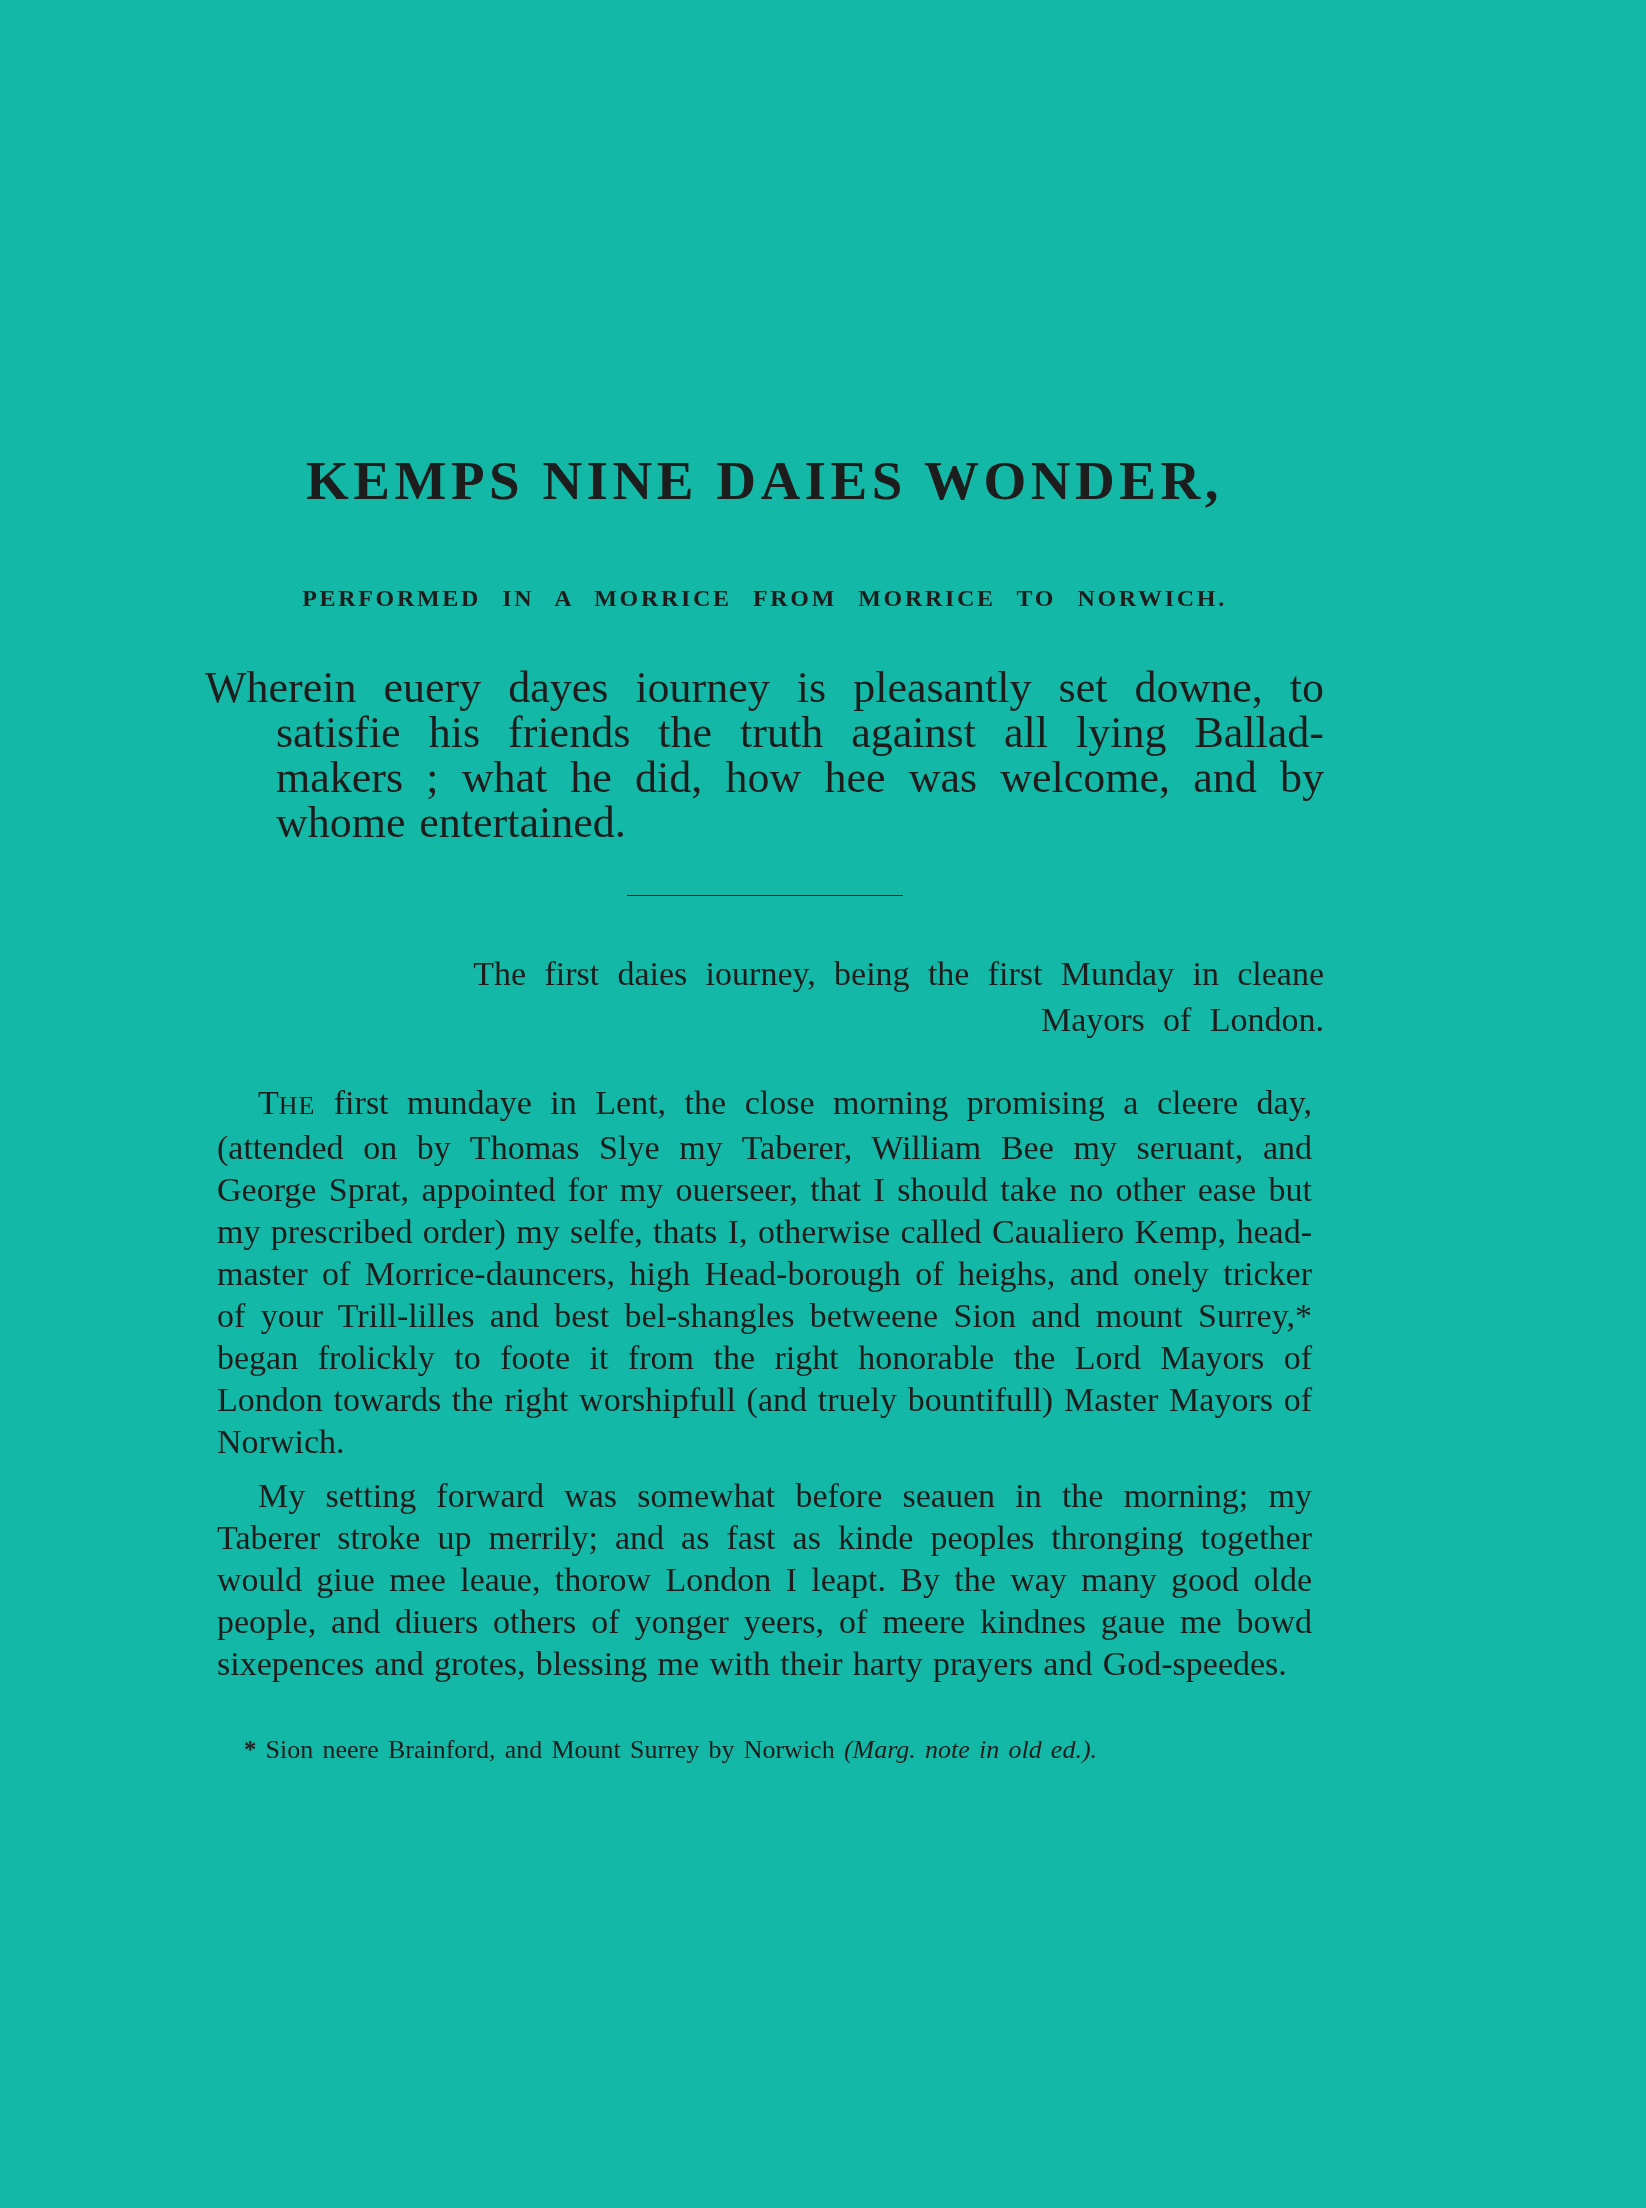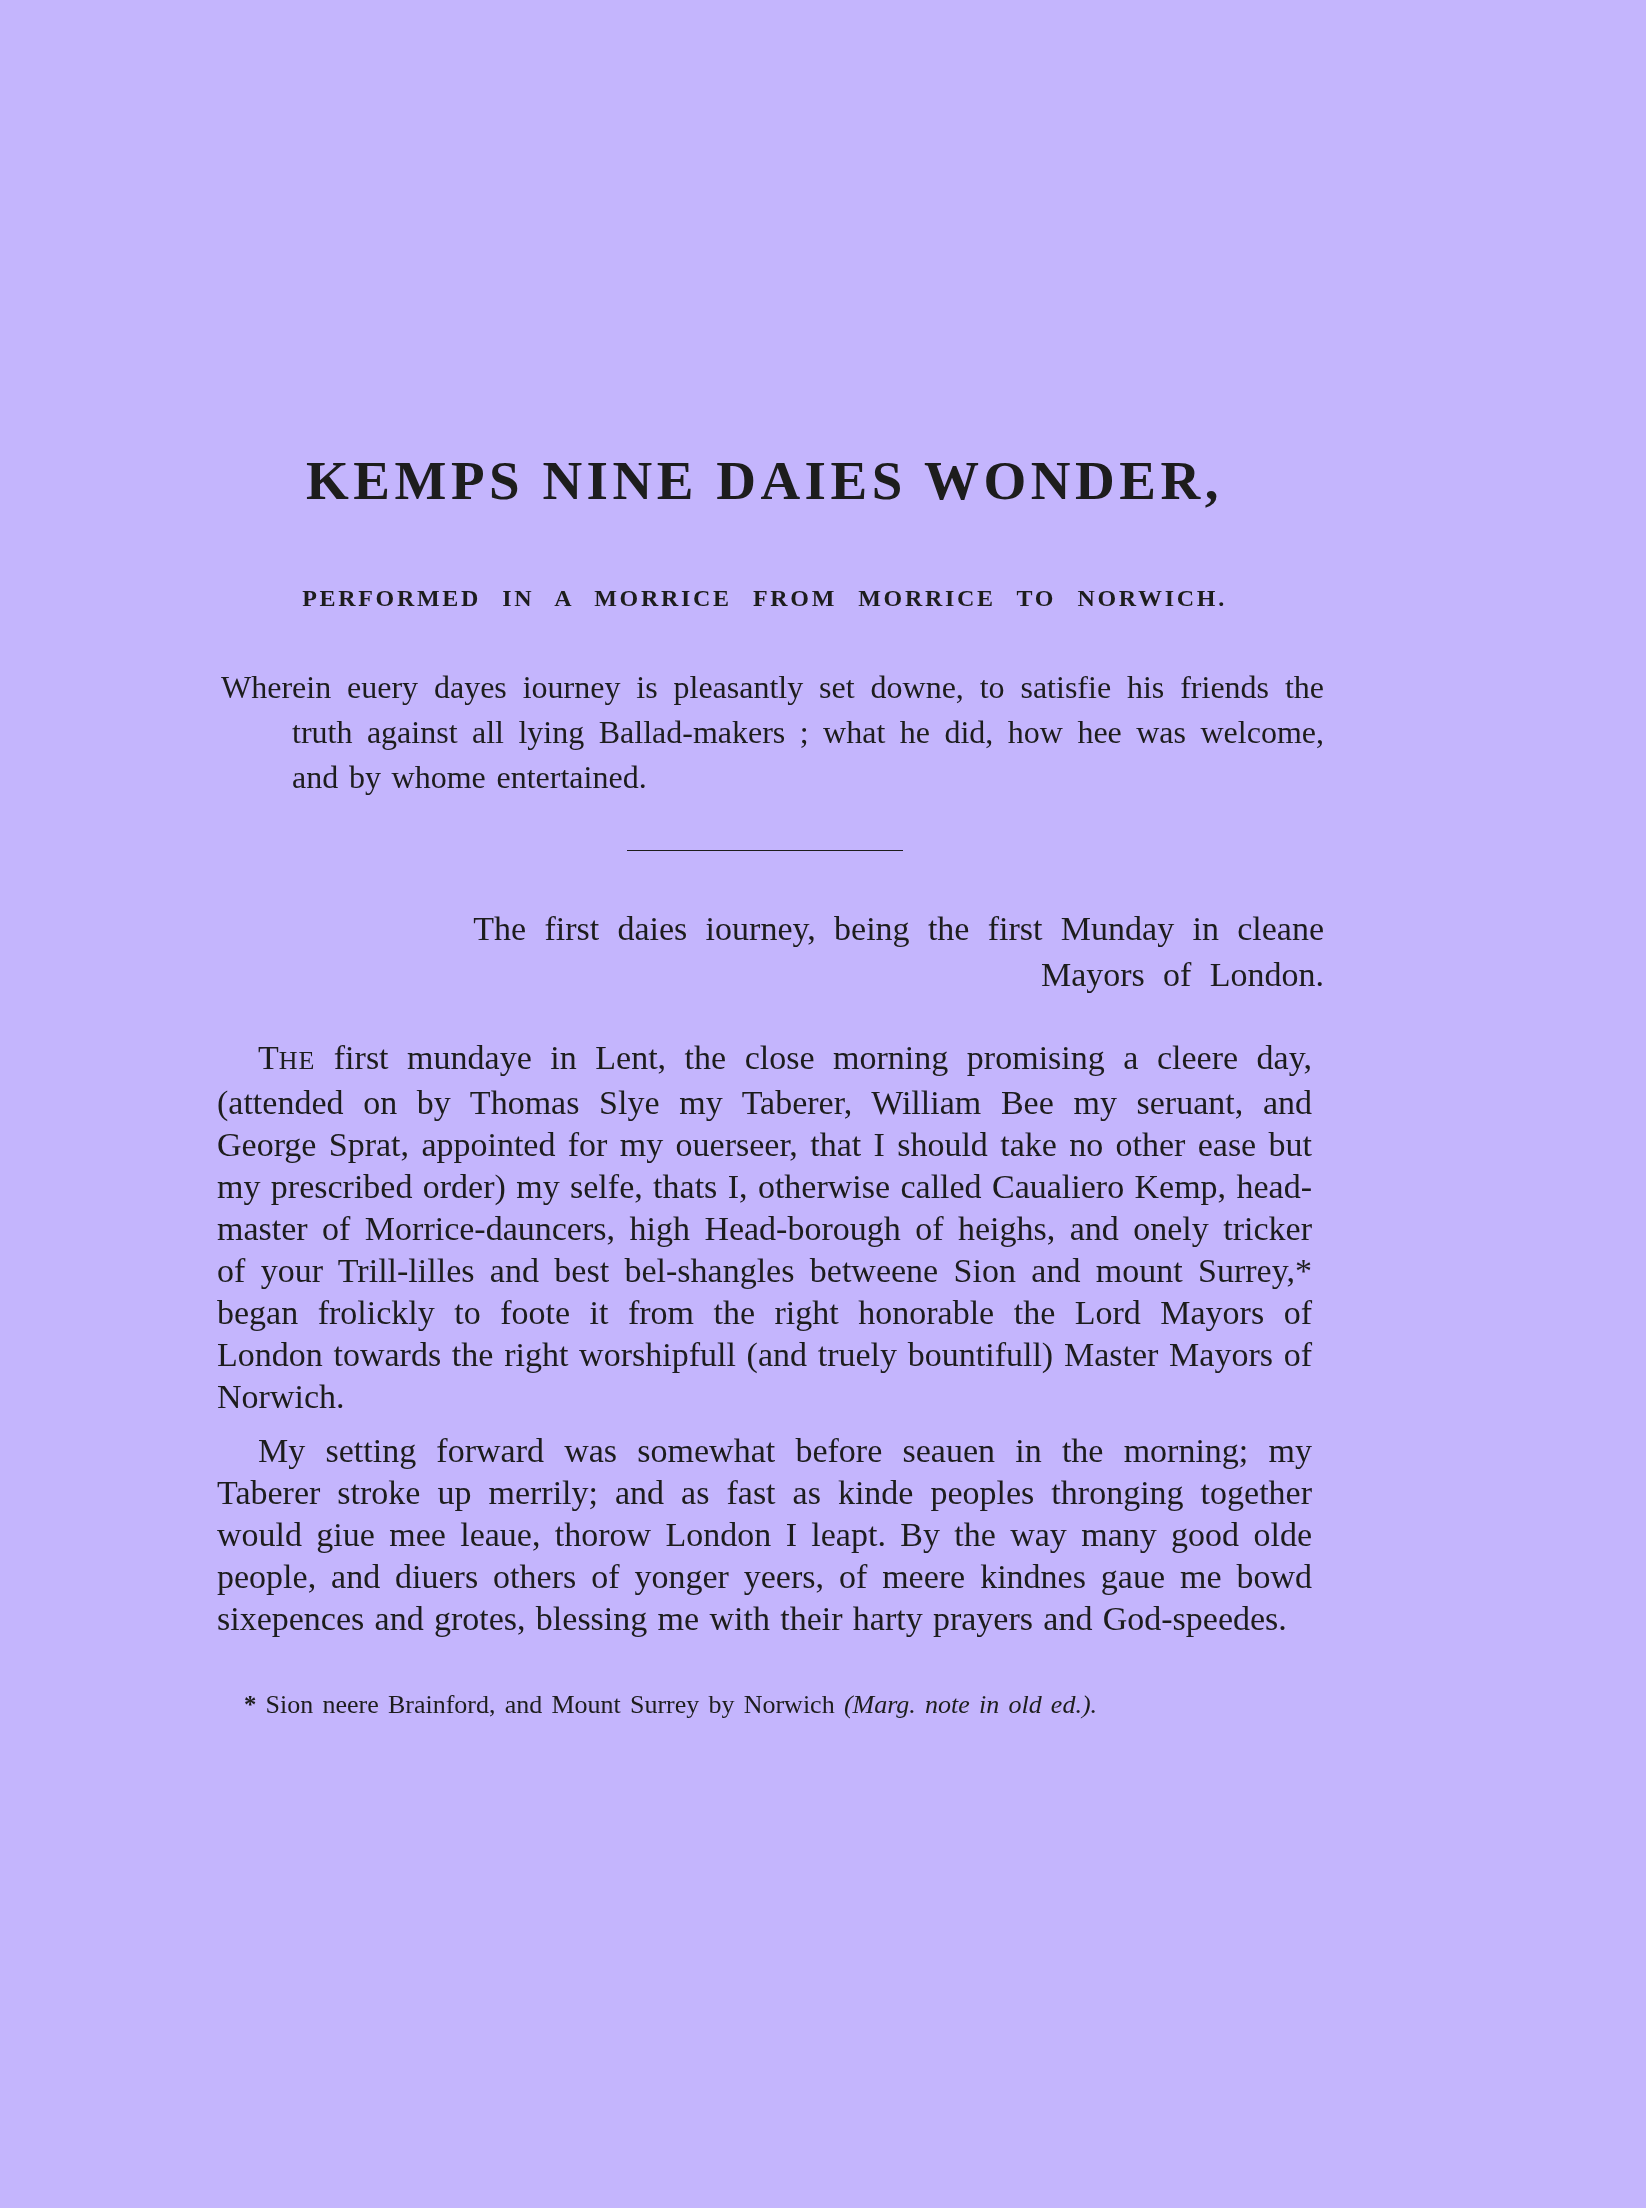--- a/index.html
+++ b/index.html
@@ -9,21 +9,21 @@
     height: 2208px;
     background: #fdfdfd;
     position: relative;
     overflow: hidden;
     font-family: "Liberation Serif", "DejaVu Serif", serif;
     color: #1d1d1d;
   }
   .page {
     position: absolute;
     inset: 0;
-    background: #c4b5fd;
+    background: #14b8a6;
   }
   .content {
     position: absolute;
     left: 205px;
     top: 0;
     width: 1119px;
   }
   .title {
     margin: 450px 0 0 0;
     font-size: 55px;
@@ -37,22 +37,22 @@
     margin: 71px 0 0 0;
     font-size: 24px;
     line-height: 30px;
     font-weight: 700;
     letter-spacing: 2.7px;
     word-spacing: 12.5px;
     text-align: center;
     white-space: nowrap;
   }
   .intro {
-    margin: 52px 0 0 16px;
-    font-size: 32px;
+    margin: 52px 0 0 0;
+    font-size: 44px;
     line-height: 45px;
     text-align: justify;
     padding-left: 71px;
     text-indent: -71px;
     word-spacing: 2.7px;
   }
   .rule {
     width: 276px;
     height: 0;
     border-top: 1.8px solid #1d1d1d;

